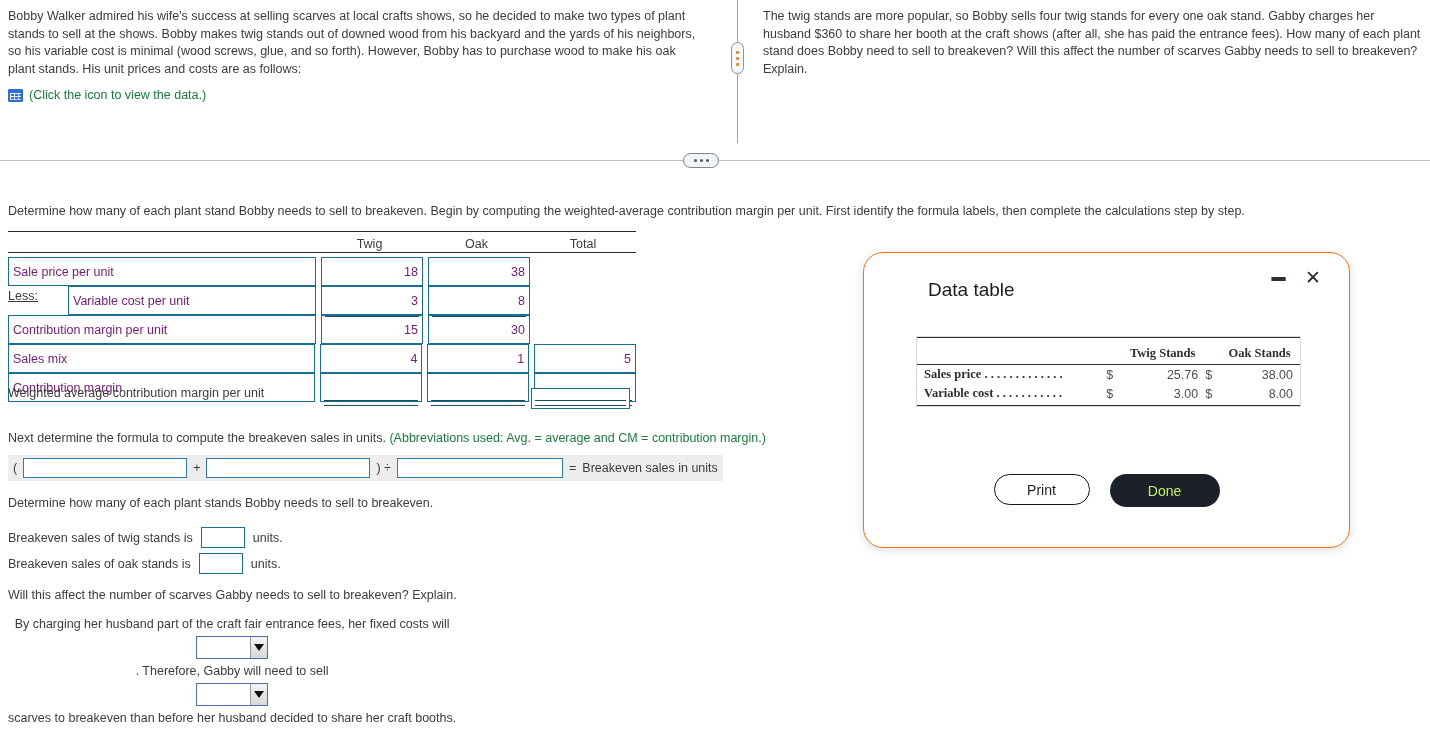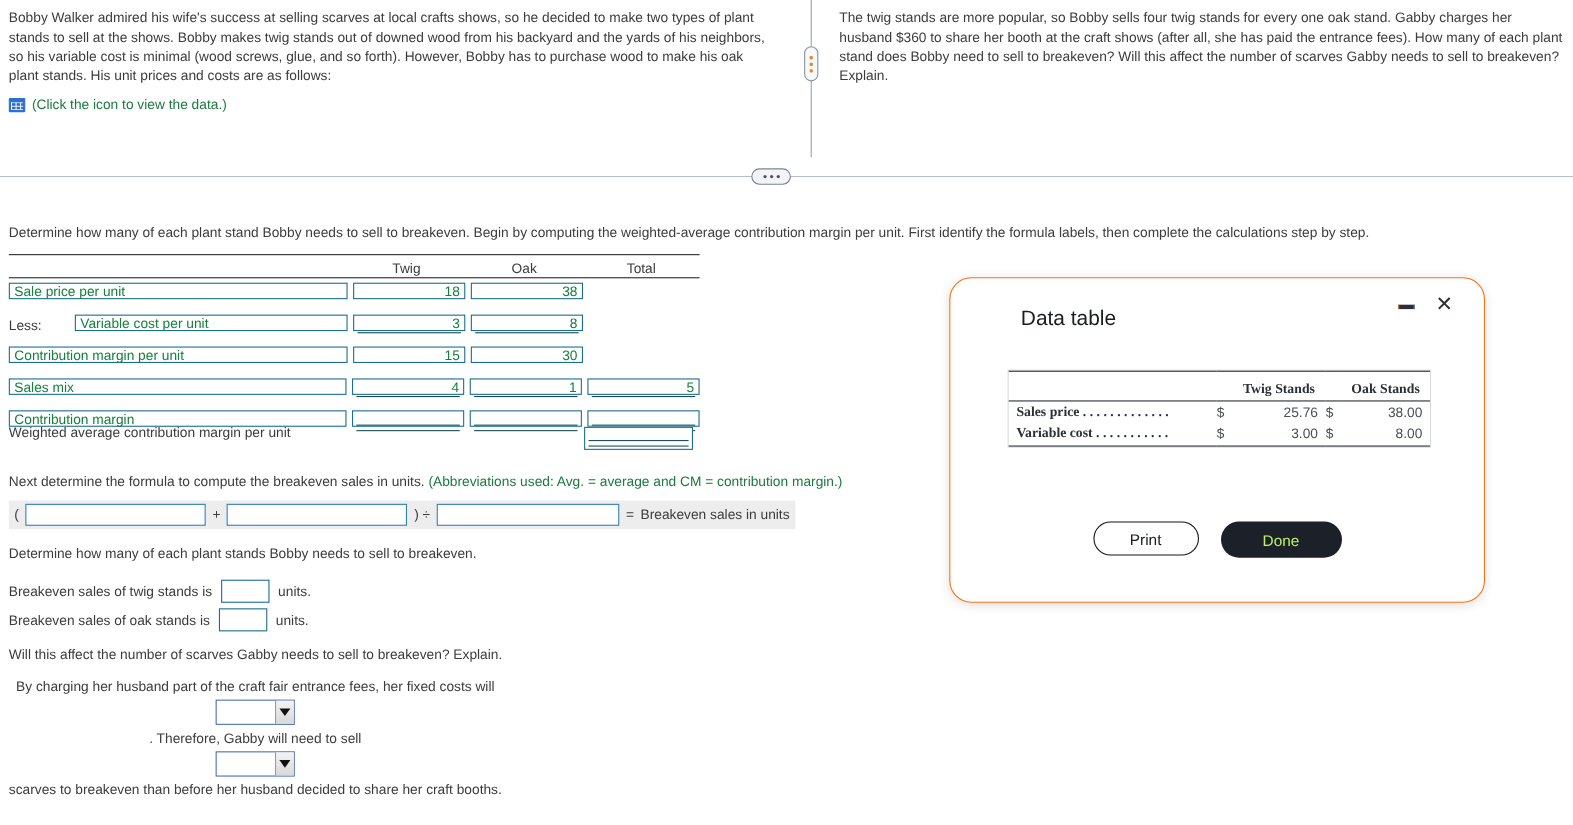--- a/index.html
+++ b/index.html
@@ -73,32 +73,32 @@
     display: flex; align-items: flex-end;
     border-top: 1.4px solid #2b2b2b; border-bottom: 1.4px solid #2b2b2b;
     height: 22px; padding-bottom: 1px;
   }
   .ws-head .lbl { width: 308px; }
   .ws-head .col { width: 107px; text-align: center; font-size: 12.5px; color: #3c3c3c; }
   .ws-head .col.total { width: 106px; }
 
   .ws-row { display: flex; align-items: flex-start; height: 25px; }
   .cell-box {
-    border: 1px solid #1a6e8e; background: #ffffff; height: 15px;
-    font-size: 12.5px; color: #15803d; display: flex; align-items: center;
+    border: 1px solid #1a6e8e; background: #ffffff; height: 29px;
+    font-size: 12.5px; color: #701a75; display: flex; align-items: center;
   }
   .cell-label { width: 308px; padding: 0 4px; }
   .cell-label.indent { width: 248px; margin-left: 60px; }
   .cell-num {
     width: 102px; margin-left: 5px; justify-content: flex-end; padding: 0 4px;
   }
   .cell-num.total { width: 102px; margin-left: 5px; }
   .less-lbl {
     width: 60px; font-size: 12.5px; color: #3c3c3c; line-height: 21px;
-    position: absolute; left: 0px;
+    position: absolute; left: 0px; text-decoration: underline;
   }
   .u1 { position: relative; }
   .u1::after {
     content: ""; position: absolute; left: 3px; right: 3px; bottom: -3px;
     border-bottom: 1.3px solid #1a4d5e;
   }
   .u2 { position: relative; }
   .u2::after {
     content: ""; position: absolute; left: 3px; right: 3px; bottom: -5px;
     border-bottom: 1.3px solid #1a4d5e; border-top: 1.3px solid #1a4d5e; height: 4px;

